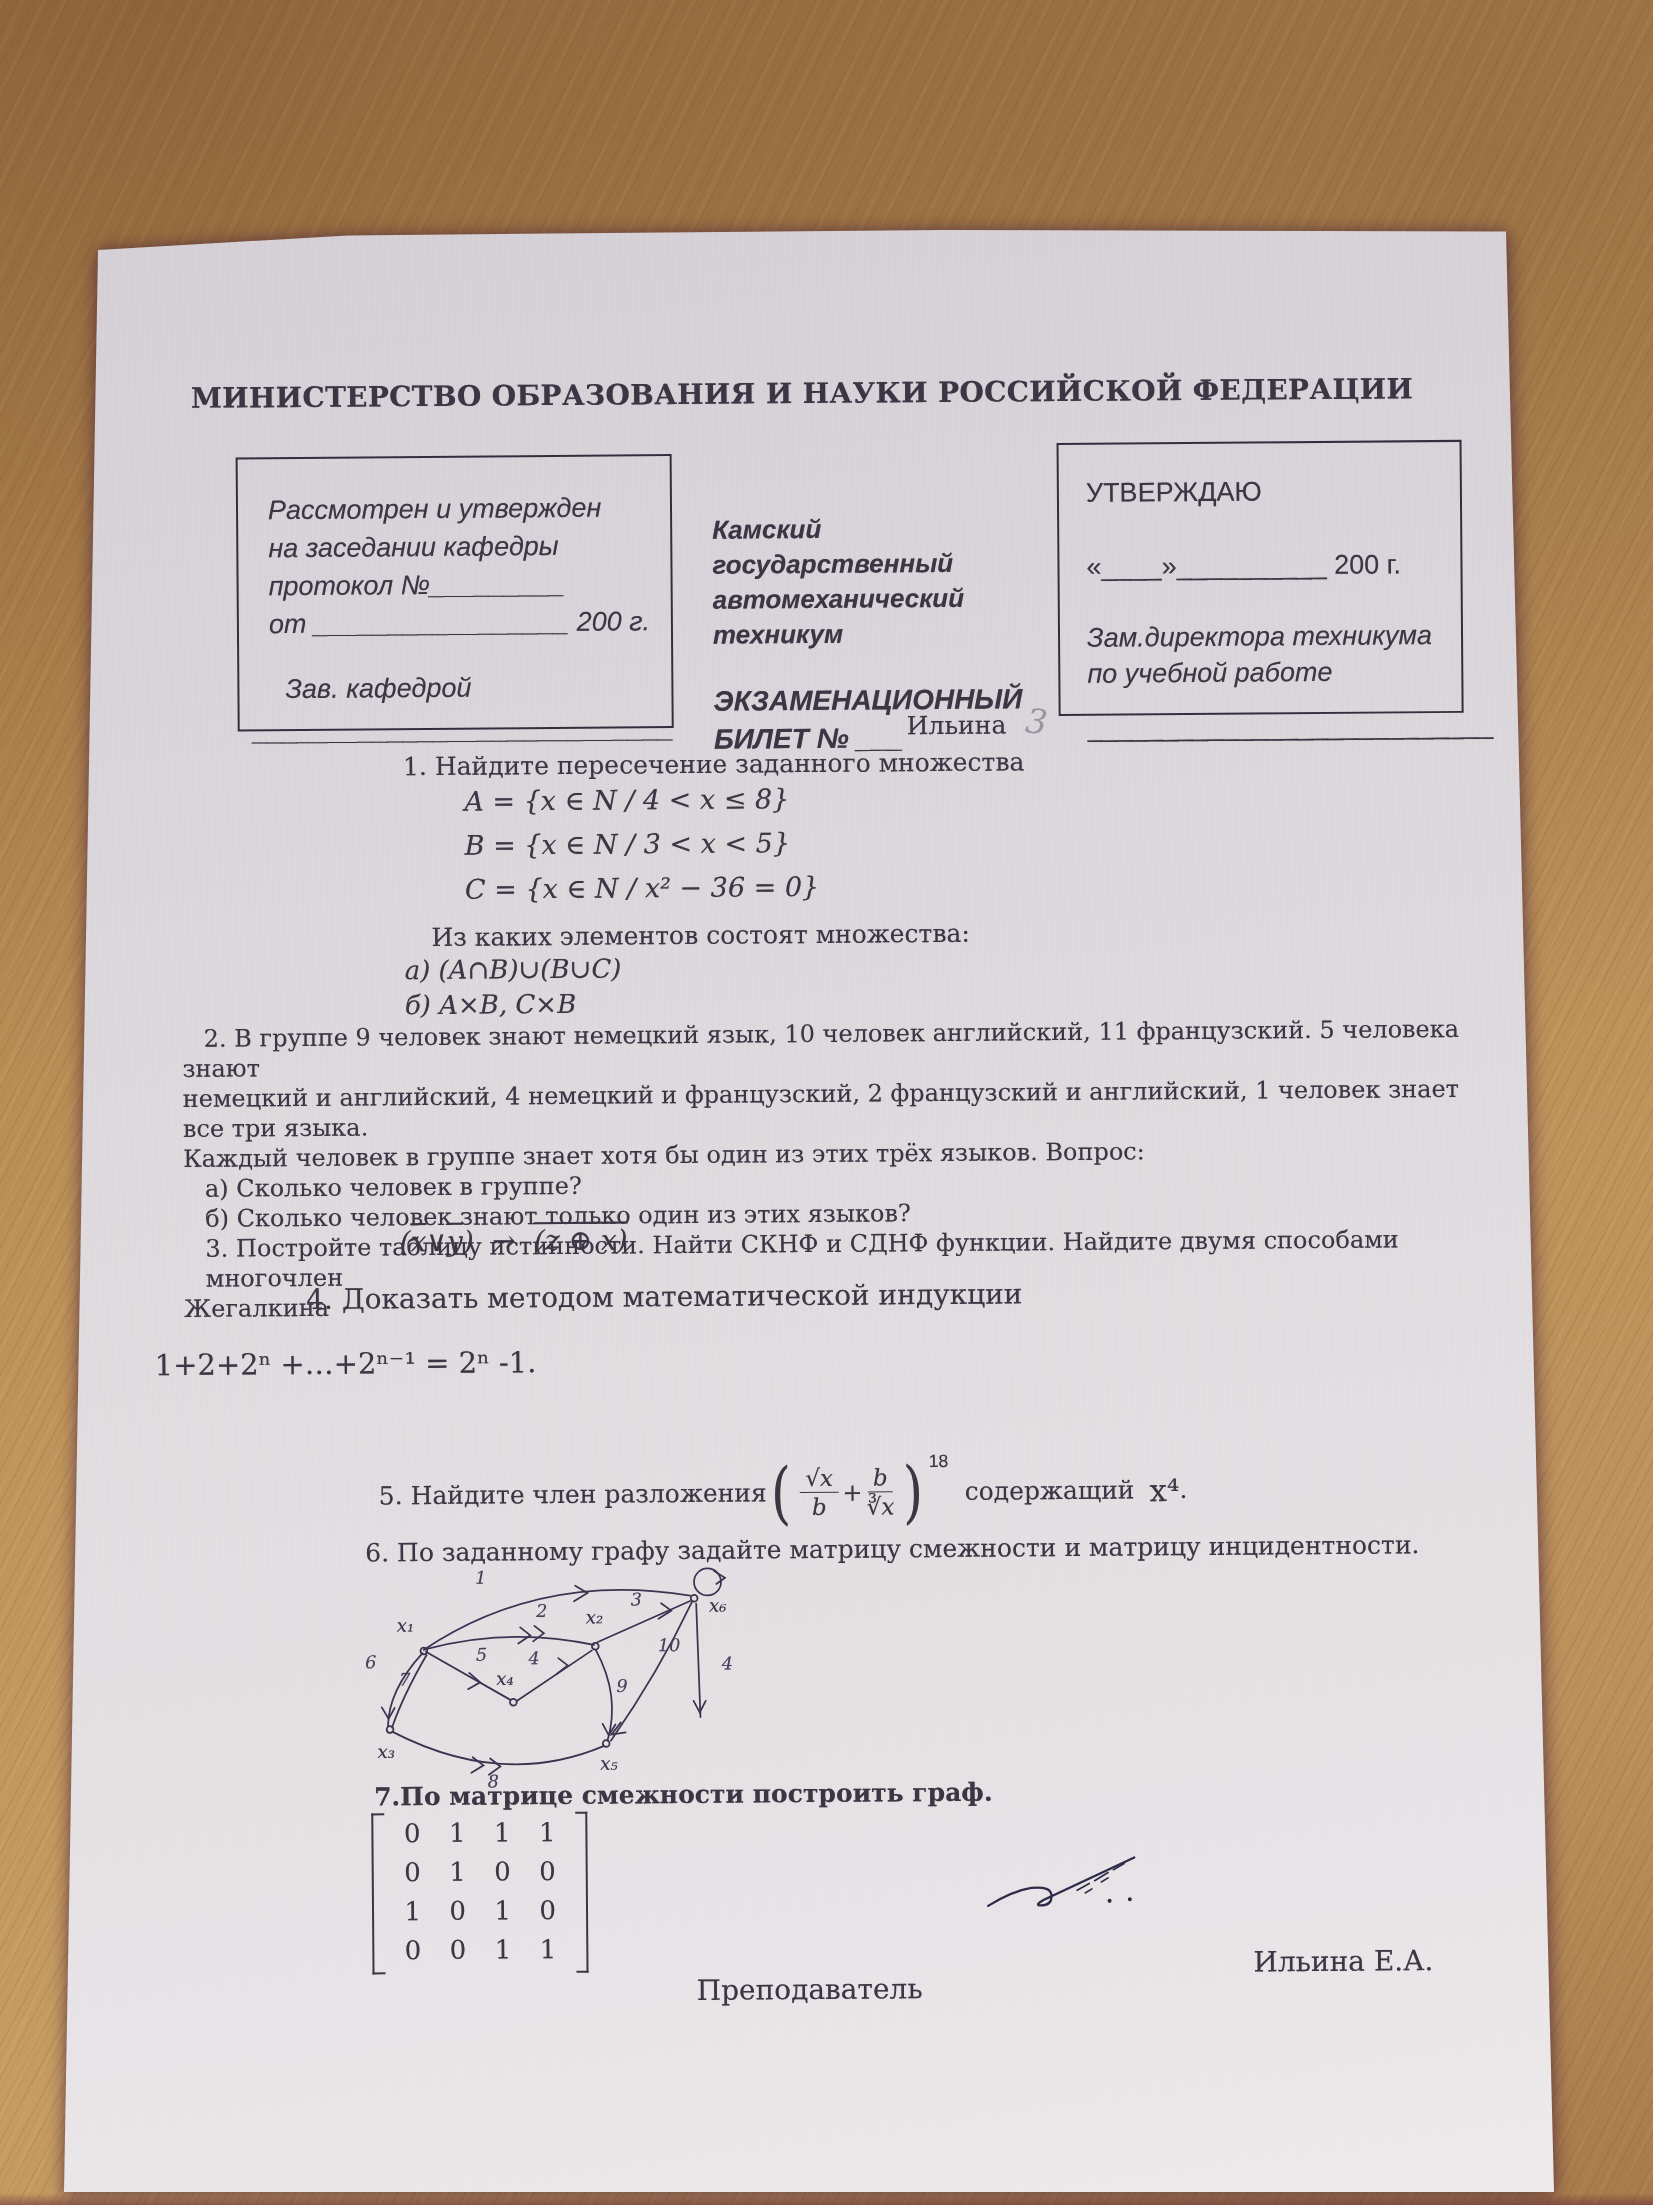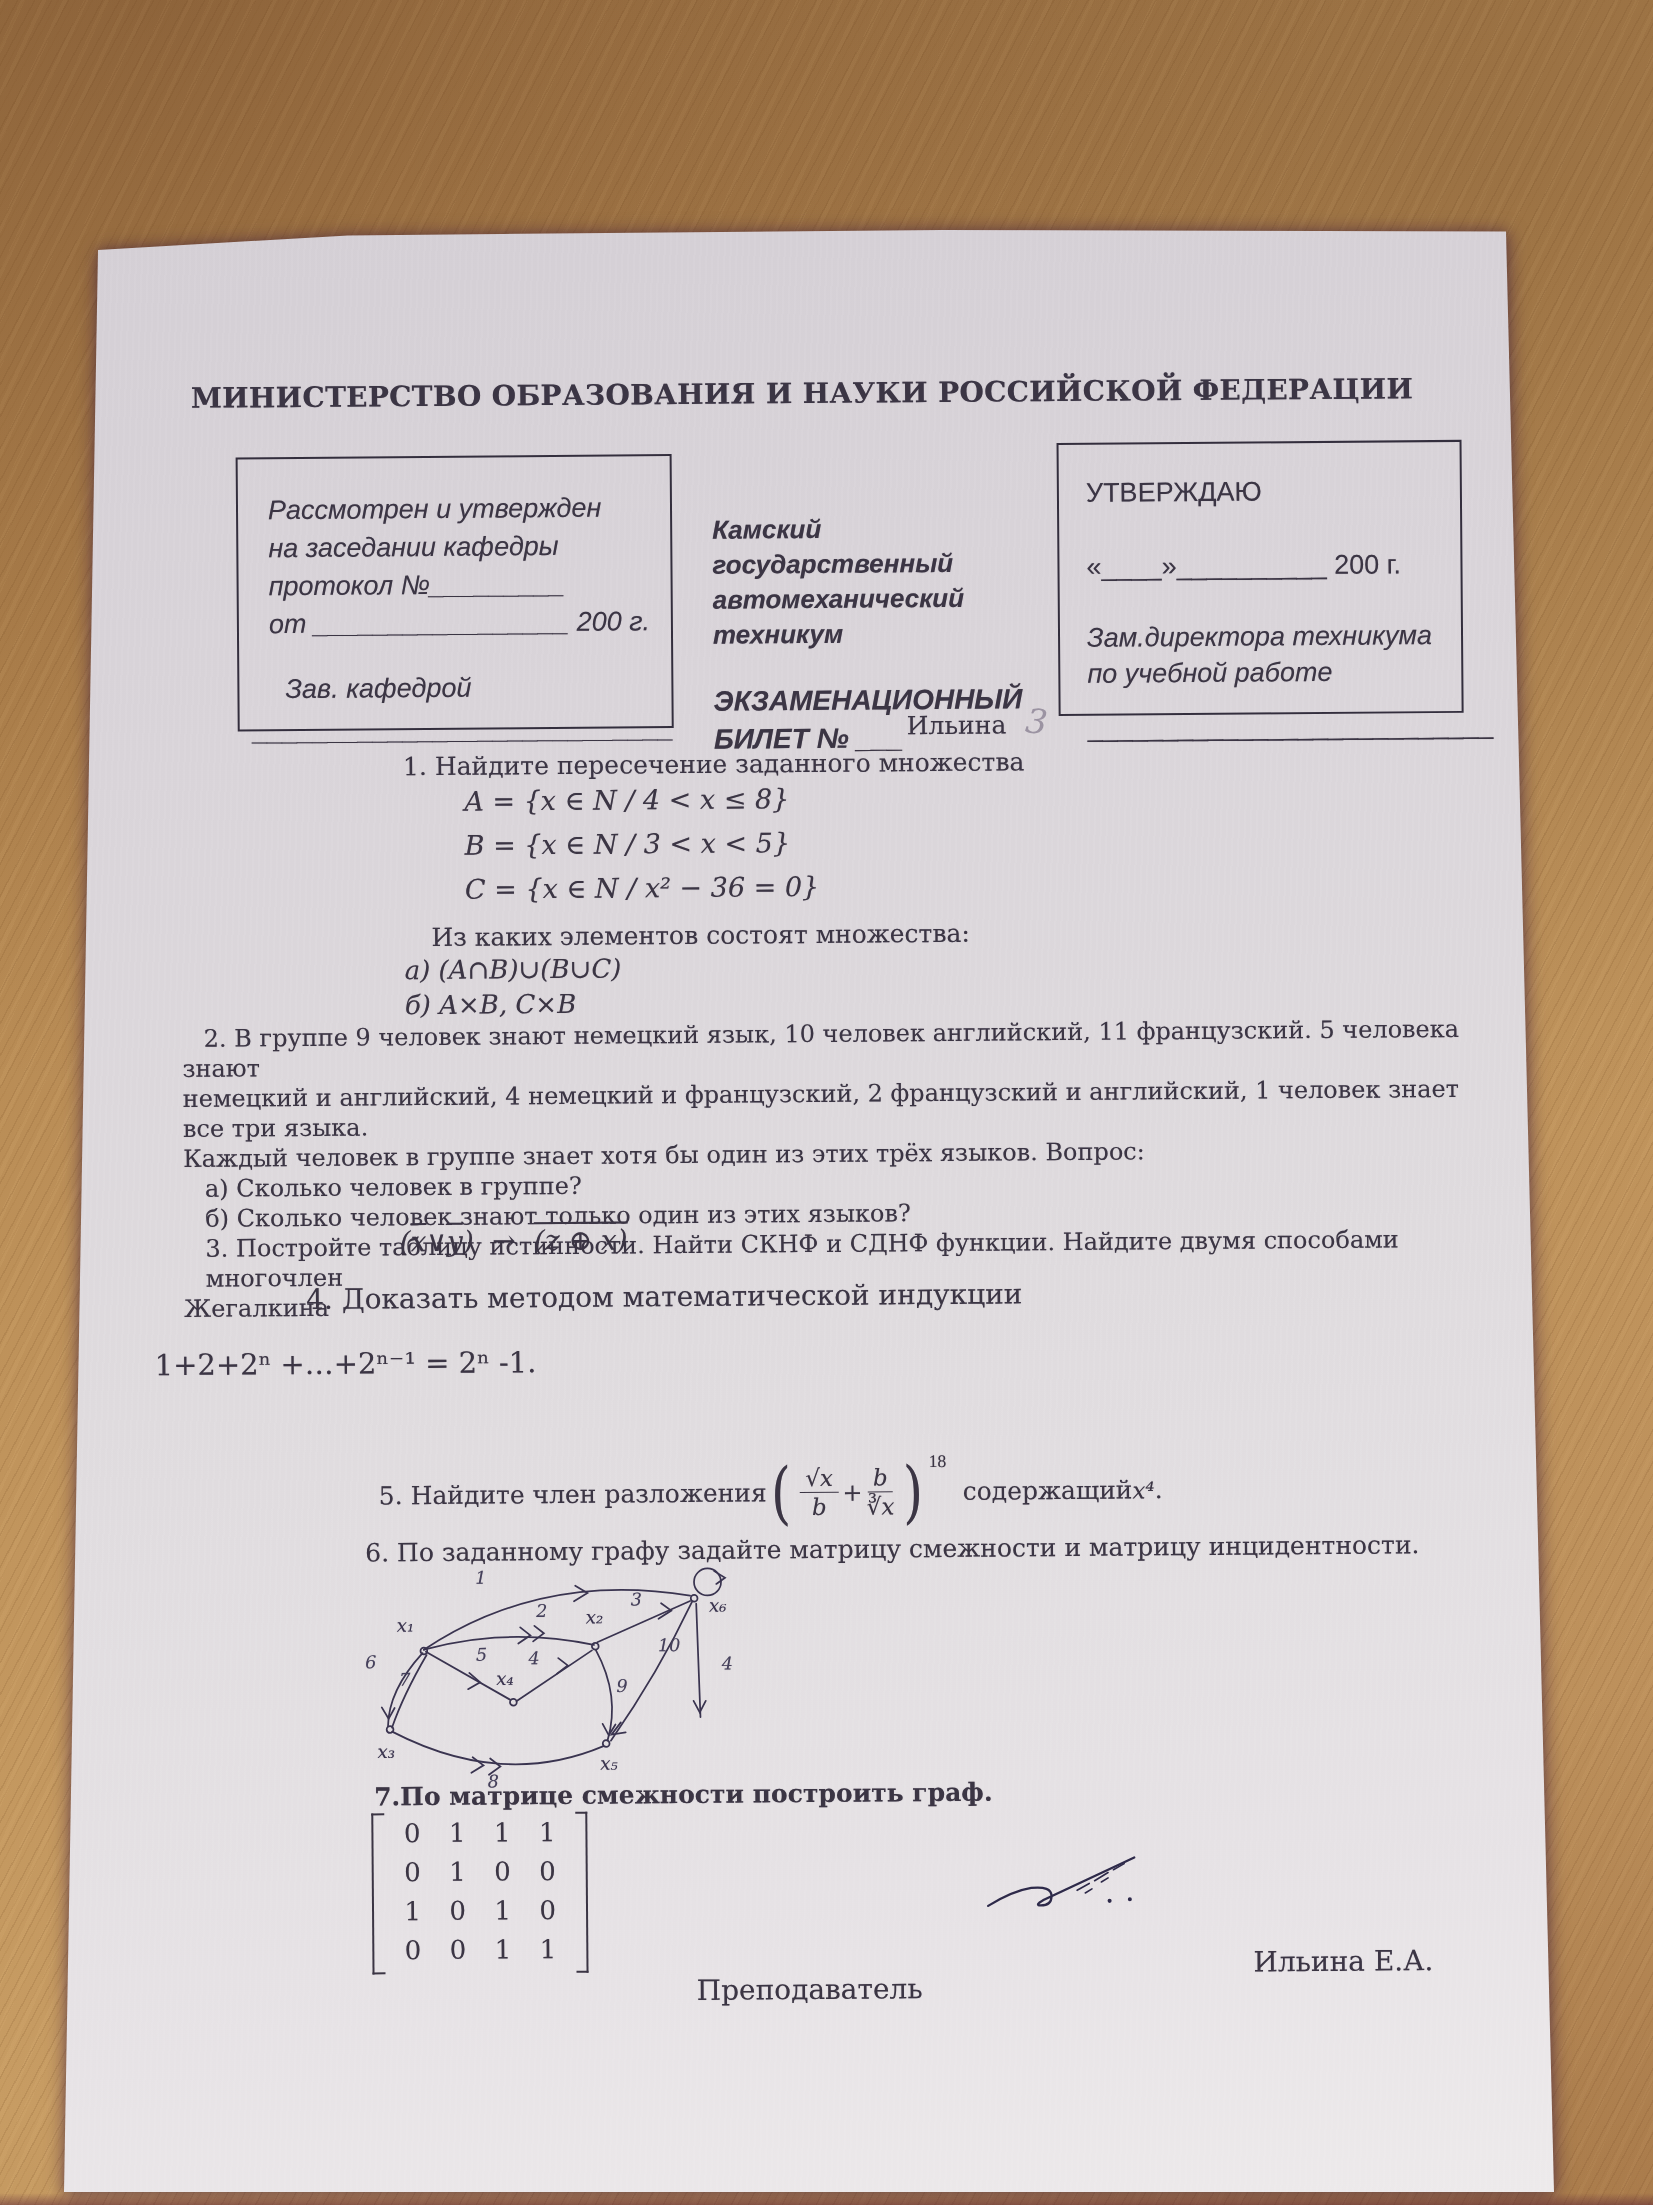--- a/index.html
+++ b/index.html
@@ -49,23 +49,23 @@
   .formula3{left:334px;top:992px;font-size:28px;font-style:italic;font-family:"DejaVu Serif",serif;}
   .ov{text-decoration:overline;text-decoration-thickness:1.7px;}
   .p4title{left:240px;top:1049px;font-size:28px;}
   .p4formula{left:88px;top:1113px;font-size:29px;font-family:"DejaVu Serif",serif;}
   .p5row{left:311px;top:1215px;height:95px;display:flex;align-items:center;font-size:25px;}
   .bigparen{font-size:68px;font-weight:300;transform:scaleX(0.75);margin:0 1.4px;font-family:"DejaVu Serif",serif;}
   .frac{display:inline-flex;flex-direction:column;align-items:center;font-size:23px;font-style:italic;
     font-family:"DejaVu Serif",serif;margin:0 4px;}
   .frac .num{border-bottom:1.7px solid #3b3544;padding:0 5.4px 1.4px;}
   .frac .den{padding-top:1.4px;}
-  .p5exp{font-size:17.6px;position:relative;top:-30px;left:1.4px;font-family:Liberation Serif, serif;}
+  .p5exp{font-size:17.6px;position:relative;top:-30px;left:1.4px;font-family:Liberation Sans, sans-serif;}
   .p5suffix{margin-left:17.6px;}
-  .p5x{font-style:italic;font-size:23px;}
+  .p5x{margin-left:15px;font-size:31px;}
   .p6title{left:297px;top:1305px;font-size:25px;}
   .graph-svg{left:257px;top:1332px;}
   .p7title{left:304px;top:1549px;font-size:25px;font-weight:600;}
   .matrix{left:301px;top:1580px;display:flex;height:161px;}
   .mbracket{width:10.8px;border:2.4px solid #3b3544;}
   .mbracket.left{border-right:none;}
   .mbracket.right{border-left:none;}
   .mgrid{display:grid;grid-template-columns:repeat(4,45px);grid-auto-rows:39px;align-items:center;
     justify-items:center;font-size:26px;font-family:"DejaVu Serif",serif;padding:0 5.4px;}
   .sig-svg{left:905px;top:1615px;}

